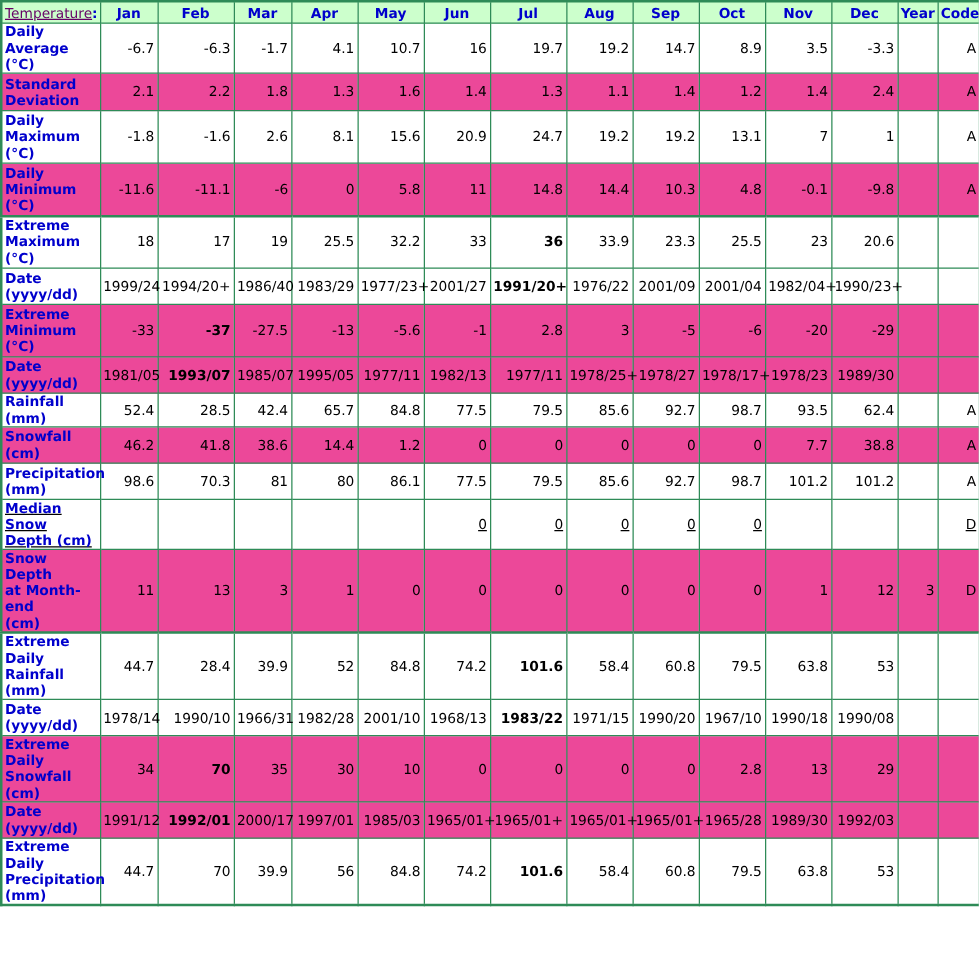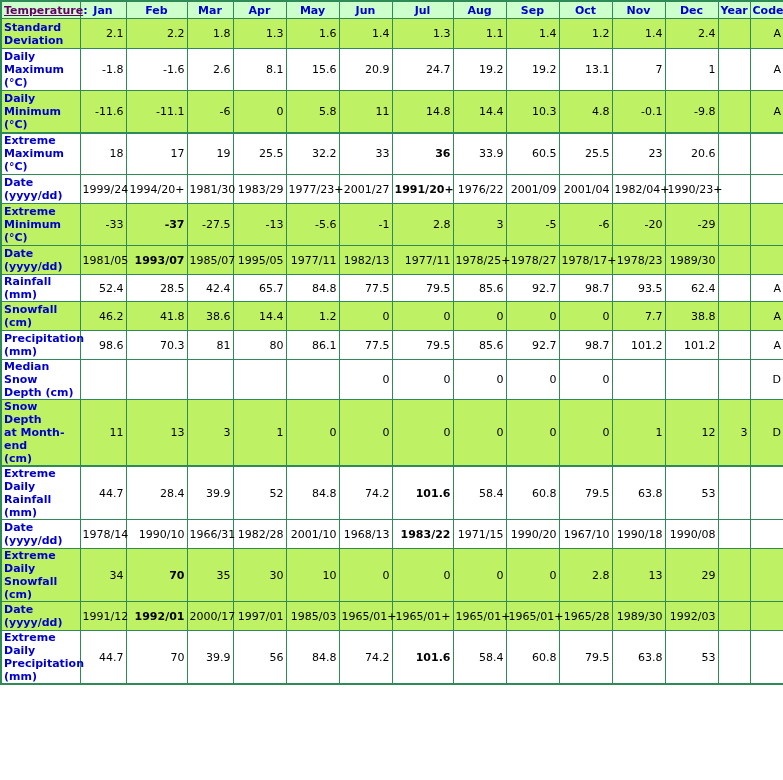--- a/index.html
+++ b/index.html
@@ -26,23 +26,23 @@
   }
   th.rowlabel {
     color: #0000cc;
     font-weight: bold;
     text-align: left;
     font-size: 11px;
   }
   td.num { text-align: right; color: #000; }
   td.num.bold { font-weight: bold; margin-left: 24px; }
   tr.white { background: #ffffff; }
-  tr.green { background: #bef264; border-radius: 13px; }
+  tr.green { background: #ec4899; border-radius: 13px; }
   tr.section td { background: #ccffcc; height: 15px; }
-  a.section-link { color: #660066; font-weight: bold; text-decoration: underline; }
+  a.section-link { color: #660066; font-weight: normal; text-decoration: underline; }
   span.colon { color: #0000cc; font-weight: bold; }
   tr.thick-top td, tr.thick-top th { border-top: 2px solid #2e8b57; }
 </style>
 </head>
 <body>
 
 <table class="climate">
   <colgroup>
     <col style="width:79px">
       <col style="width:46px">
@@ -75,20 +75,37 @@
         <th class="hdr">Aug</th>
         <th class="hdr">Sep</th>
         <th class="hdr">Oct</th>
         <th class="hdr">Nov</th>
         <th class="hdr">Dec</th>
         <th class="hdr">Year</th>
         <th class="hdr">Code</th>
       </tr>
   </thead>
   <tbody id="temp-body">
+      <tr class="white" style="height: 30px;">
+        <th class="rowlabel"><span>Daily Average</span><br><span>(°C)</span></th>
+        <td class="num">-6.7</td>
+        <td class="num">-6.3</td>
+        <td class="num">-1.7</td>
+        <td class="num">4.1</td>
+        <td class="num">10.7</td>
+        <td class="num">16</td>
+        <td class="num">19.7</td>
+        <td class="num">19.2</td>
+        <td class="num">14.7</td>
+        <td class="num">8.9</td>
+        <td class="num">3.5</td>
+        <td class="num">-3.3</td>
+        <td class="num"></td>
+        <td class="num">A</td>
+      </tr>
       <tr class="green" style="height: 30px;">
         <th class="rowlabel"><span>Standard</span><br><span>Deviation</span></th>
         <td class="num">2.1</td>
         <td class="num">2.2</td>
         <td class="num">1.8</td>
         <td class="num">1.3</td>
         <td class="num">1.6</td>
         <td class="num">1.4</td>
         <td class="num">1.3</td>
         <td class="num">1.1</td>
@@ -136,32 +153,32 @@
       <tr class="white thick-top" style="height: 42px;">
         <th class="rowlabel"><span>Extreme</span><br><span>Maximum</span><br><span>(°C)</span></th>
         <td class="num">18</td>
         <td class="num">17</td>
         <td class="num">19</td>
         <td class="num">25.5</td>
         <td class="num">32.2</td>
         <td class="num">33</td>
         <td class="num bold">36</td>
         <td class="num">33.9</td>
-        <td class="num">60.5</td>
+        <td class="num">23.3</td>
         <td class="num">25.5</td>
         <td class="num">23</td>
         <td class="num">20.6</td>
         <td class="num"></td>
         <td class="num"></td>
       </tr>
       <tr class="white" style="height: 29px;">
         <th class="rowlabel"><span>Date</span><br><span>(yyyy/dd)</span></th>
         <td class="num">1999/24</td>
         <td class="num">1994/20+</td>
-        <td class="num">1981/30</td>
+        <td class="num">1986/40</td>
         <td class="num">1983/29</td>
         <td class="num">1977/23+</td>
         <td class="num">2001/27</td>
         <td class="num bold">1991/20+</td>
         <td class="num">1976/22</td>
         <td class="num">2001/09</td>
         <td class="num">2001/04</td>
         <td class="num">1982/04+</td>
         <td class="num">1990/23+</td>
         <td class="num"></td>
@@ -247,21 +264,21 @@
         <td class="num">77.5</td>
         <td class="num">79.5</td>
         <td class="num">85.6</td>
         <td class="num">92.7</td>
         <td class="num">98.7</td>
         <td class="num">101.2</td>
         <td class="num">101.2</td>
         <td class="num"></td>
         <td class="num">A</td>
       </tr>
-      <tr class="white" style="height: 29px;">
+      <tr class="white" style="height: 29px; text-decoration: underline;">
         <th class="rowlabel"><span>Median Snow</span><br><span>Depth (cm)</span></th>
         <td class="num"></td>
         <td class="num"></td>
         <td class="num"></td>
         <td class="num"></td>
         <td class="num"></td>
         <td class="num">0</td>
         <td class="num">0</td>
         <td class="num">0</td>
         <td class="num">0</td>

